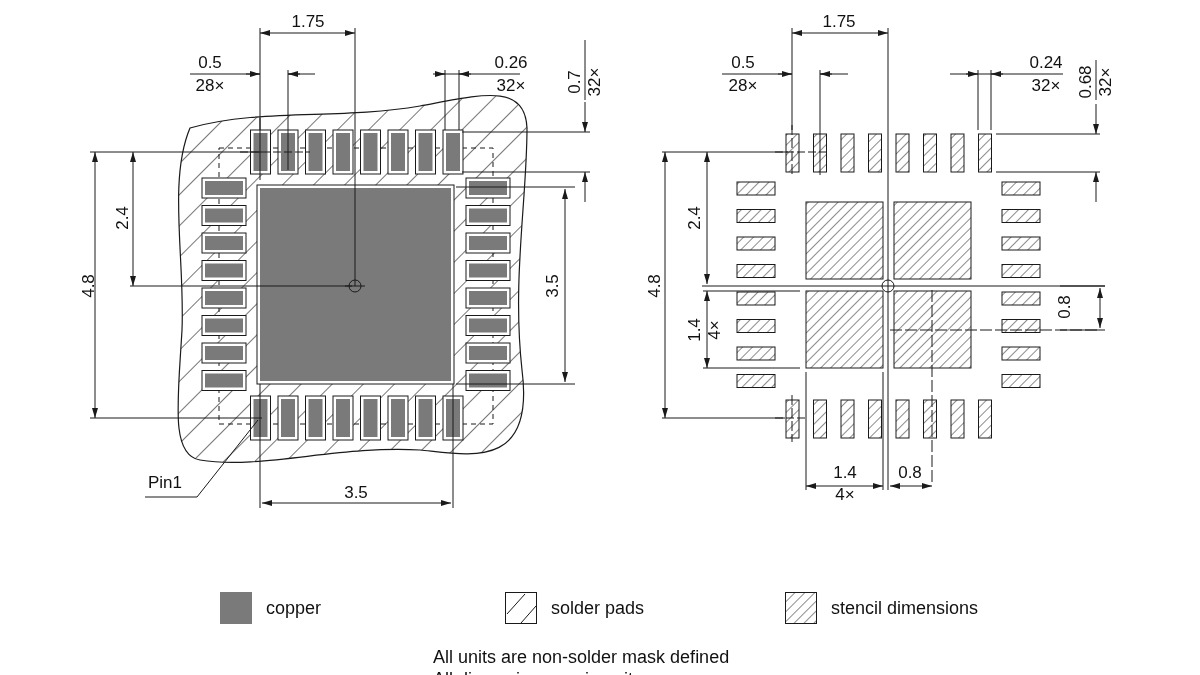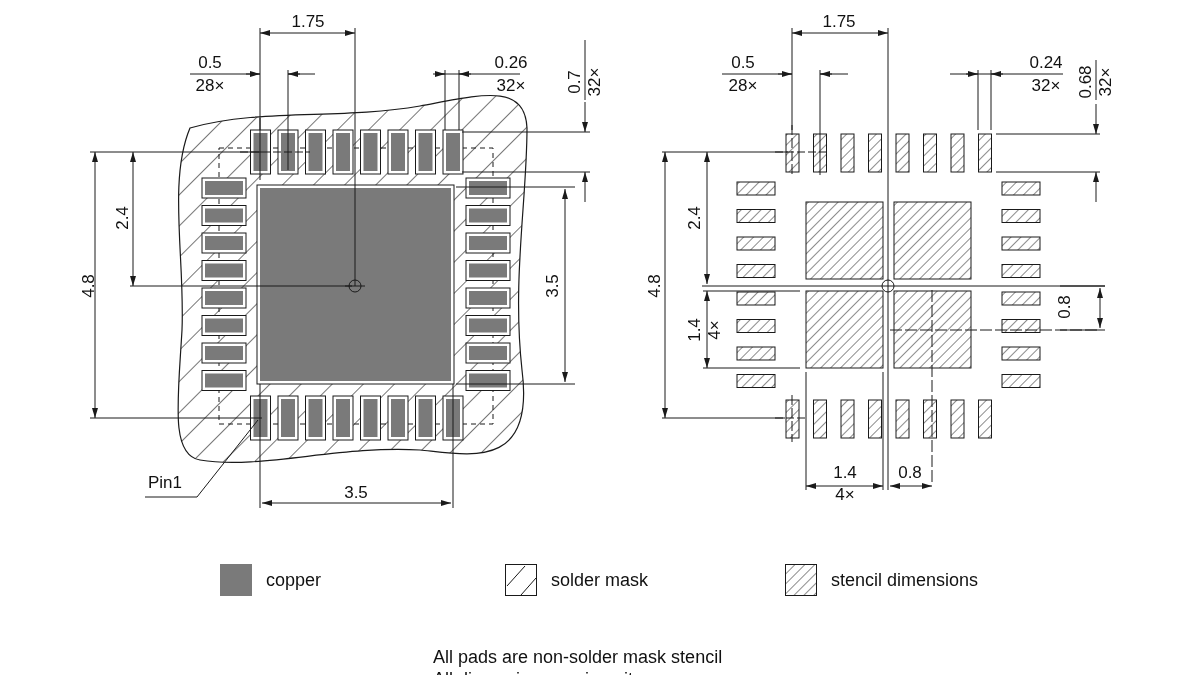--- a/index.html
+++ b/index.html
@@ -1,19 +1,19 @@
 <!DOCTYPE html>
 <html><head>
 <meta charset="utf-8">
 <style>
   html,body{margin:0;padding:0;background:#fff;}
   body{width:1200px;height:675px;overflow:hidden;position:relative;font-family:"Liberation Sans",sans-serif;}
   svg{position:absolute;left:0;top:0;}
   .t{font-family:"Liberation Sans",sans-serif;font-size:17px;fill:#111;}
-  .lg{position:absolute;top:564px;height:32px;display:flex;align-items:center;font-size:18px;color:#111;}
+  .lg{position:absolute;top:592px;height:32px;display:flex;align-items:center;font-size:18px;color:#111;}
   .sw{width:32px;height:32px;margin-right:14px;box-sizing:border-box;}
   .notes{position:absolute;left:433px;top:646px;font-size:18px;color:#111;line-height:22px;}
 </style>
 </head>
 <body>
 
 <svg id="dwg" width="1200" height="675" viewBox="0 0 1200 675">
   <defs>
     <pattern id="maskHatch" patternUnits="userSpaceOnUse" width="22" height="22" patternTransform="rotate(45)">
       <line x1="0" y1="0" x2="0" y2="22" stroke="#1a1a1a" stroke-width="1.2"></line>
@@ -242,25 +242,25 @@
 <div class="lg" style="left:220px">
   <div class="sw" style="background:#7a7a7a"></div>
   <span>copper</span>
 </div>
 <div class="lg" style="left:505px">
   <svg class="sw" width="32" height="32" style="position:static">
     <rect x="0.5" y="0.5" width="31" height="31" fill="#fff" stroke="#1a1a1a"></rect>
     <line x1="2" y1="22" x2="20" y2="2" stroke="#1a1a1a"></line>
       <line x1="16" y1="31" x2="31" y2="14" stroke="#1a1a1a"></line>
   </svg>
-  <span>solder mask</span>
+  <span>solder pads</span>
 </div>
 <div class="lg" style="left:785px">
   <svg class="sw" width="32" height="32" style="position:static">
     <rect x="0.5" y="0.5" width="31" height="31" fill="url(#stencilHatch)" stroke="#1a1a1a"></rect>
   </svg>
   <span>stencil dimensions</span>
 </div>
 
 <div class="notes">
-  <div>All pads are non-solder mask stencil</div>
+  <div>All units are non-solder mask defined</div>
   <div>All dimensions are in units mm</div>
 </div>
 
 </body></html>

